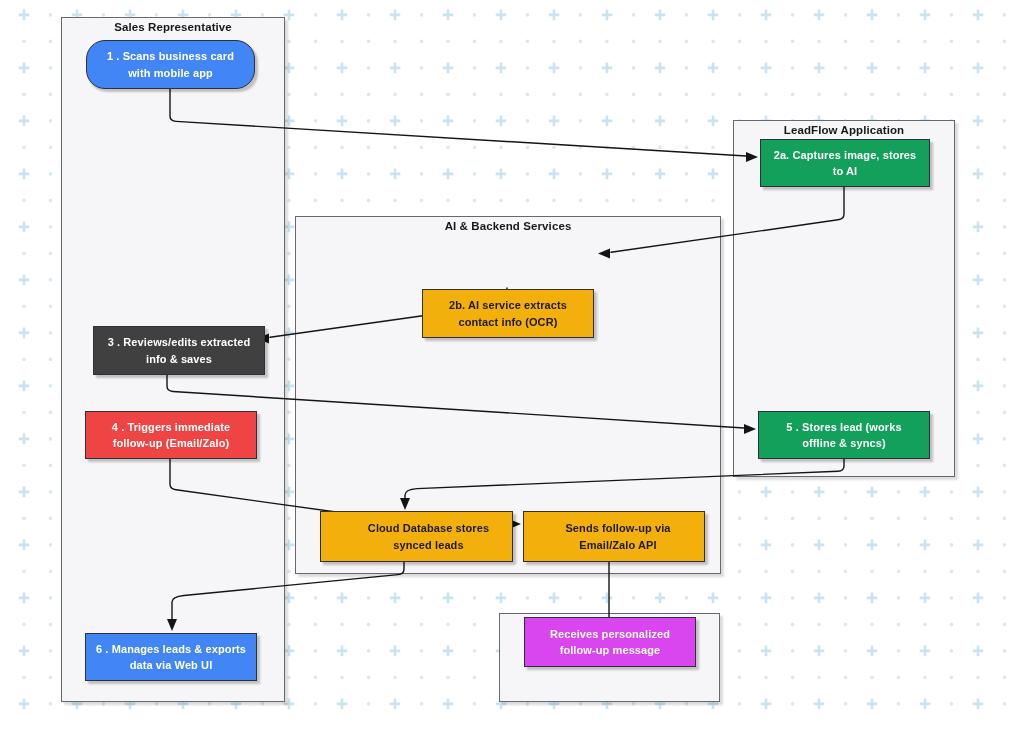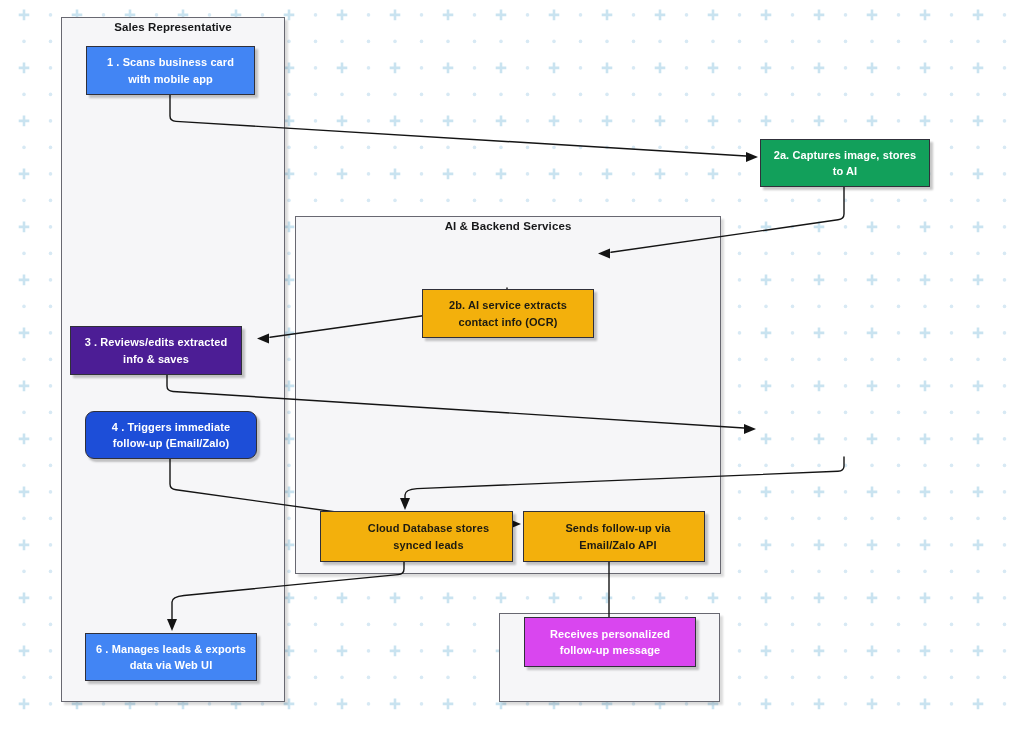--- a/index.html
+++ b/index.html
@@ -43,20 +43,23 @@
         <circle cx="13" cy="36.4" r="1.8" fill="#d7e9f4"></circle>
         <circle cx="39.5" cy="36.4" r="1.8" fill="#d7e9f4"></circle>
       </pattern>
     </defs>
     <rect x="9" y="0" width="1013" height="712" fill="url(#gridp)"></rect>
   </svg>
 
   <div class="group" style="left:61px;top:17px;width:222px;height:683px">
     <div class="group-title">Sales Representative</div>
   </div>
+  <div class="group" style="left:733px;top:120px;width:220px;height:355px">
+    <div class="group-title">LeadFlow Application</div>
+  </div>
   <div class="group" style="left:295px;top:216px;width:424px;height:356px">
     <div class="group-title">AI &amp; Backend Services</div>
   </div>
   <div class="group" style="left:499px;top:613px;width:219px;height:87px">
     <div class="group-title">Potential Client</div>
   </div>
 
   <svg class="edges-svg" width="1022" height="729">
 
     <path class="edge" d="M170,82 L170,116 Q170,121 176,121.4 L746,156"></path>
@@ -79,39 +82,43 @@
     <path class="edge" d="M487,524 L509,524"></path>
     <polygon points="521,524 509,519 509,529"></polygon>
 
     <path class="edge" d="M609,560 L609,617"></path>
     <polygon points="609,629 604,617 614,617"></polygon>
 
     <path class="edge" d="M404,560 L404,569 Q404,574 398,574.6 L184,595.5 Q172,596.8 172,602 L172,619"></path>
     <polygon points="172,631 167,619 177,619"></polygon>
   </svg>
 
-  <div class="node" style="left: 86px; top: 46px; width: 167px; height: 47px; background: rgb(66, 133, 244); color: rgb(255, 255, 255);">
+  <div class="node" style="left: 86px; top: 40px; width: 167px; height: 47px; background: rgb(66, 133, 244); color: rgb(255, 255, 255); border-radius: 19px;">
     <span class="node-label">1 . Scans business card
 with mobile app</span>
   </div>
   <div class="node" style="left: 760px; top: 139px; width: 168px; height: 46px; background: rgb(18, 160, 91); color: rgb(255, 255, 255);">
     <span class="node-label">2a. Captures image, stores
 to AI</span>
   </div>
   <div class="node" style="left: 422px; top: 241px; width: 170px; height: 47px; background: rgb(243, 176, 12); color: rgb(29, 27, 18); margin-top: 48px;">
     <span class="node-label">2b. AI service extracts
 contact info (OCR)</span>
   </div>
-  <div class="node" style="left: 70px; top: 326px; width: 170px; height: 47px; background: #4c1d95; color: rgb(255, 255, 255); justify-content: center;">
+  <div class="node" style="left: 93px; top: 326px; width: 170px; height: 47px; background: #404040; color: rgb(255, 255, 255); justify-content: center;">
     <span class="node-label">3 . Reviews/edits extracted
 info &amp; saves</span>
   </div>
-  <div class="node" style="left: 85px; top: 411px; width: 170px; height: 46px; background: #1d4ed8; color: rgb(255, 255, 255); border-radius: 9px;">
+  <div class="node" style="left: 85px; top: 411px; width: 170px; height: 46px; background: #ef4444; color: rgb(255, 255, 255);">
     <span class="node-label">4 . Triggers immediate
 follow-up (Email/Zalo)</span>
+  </div>
+  <div class="node" style="left: 758px; top: 411px; width: 170px; height: 46px; background: rgb(18, 160, 91); color: rgb(255, 255, 255);">
+    <span class="node-label">5 . Stores lead (works
+offline &amp; syncs)</span>
   </div>
   <div class="node" style="left: 320px; top: 511px; width: 167px; height: 49px; background: rgb(243, 176, 12); color: rgb(29, 27, 18); padding-left: 24px;">
     <span class="node-label">Cloud Database stores
 synced leads</span>
   </div>
   <div class="node" style="left: 523px; top: 511px; width: 172px; height: 49px; background: rgb(243, 176, 12); color: rgb(29, 27, 18); padding-left: 8px;">
     <span class="node-label">Sends follow-up via
 Email/Zalo API</span>
   </div>
   <div class="node" style="left: 85px; top: 633px; width: 170px; height: 46px; background: rgb(66, 133, 244); color: rgb(255, 255, 255);">

